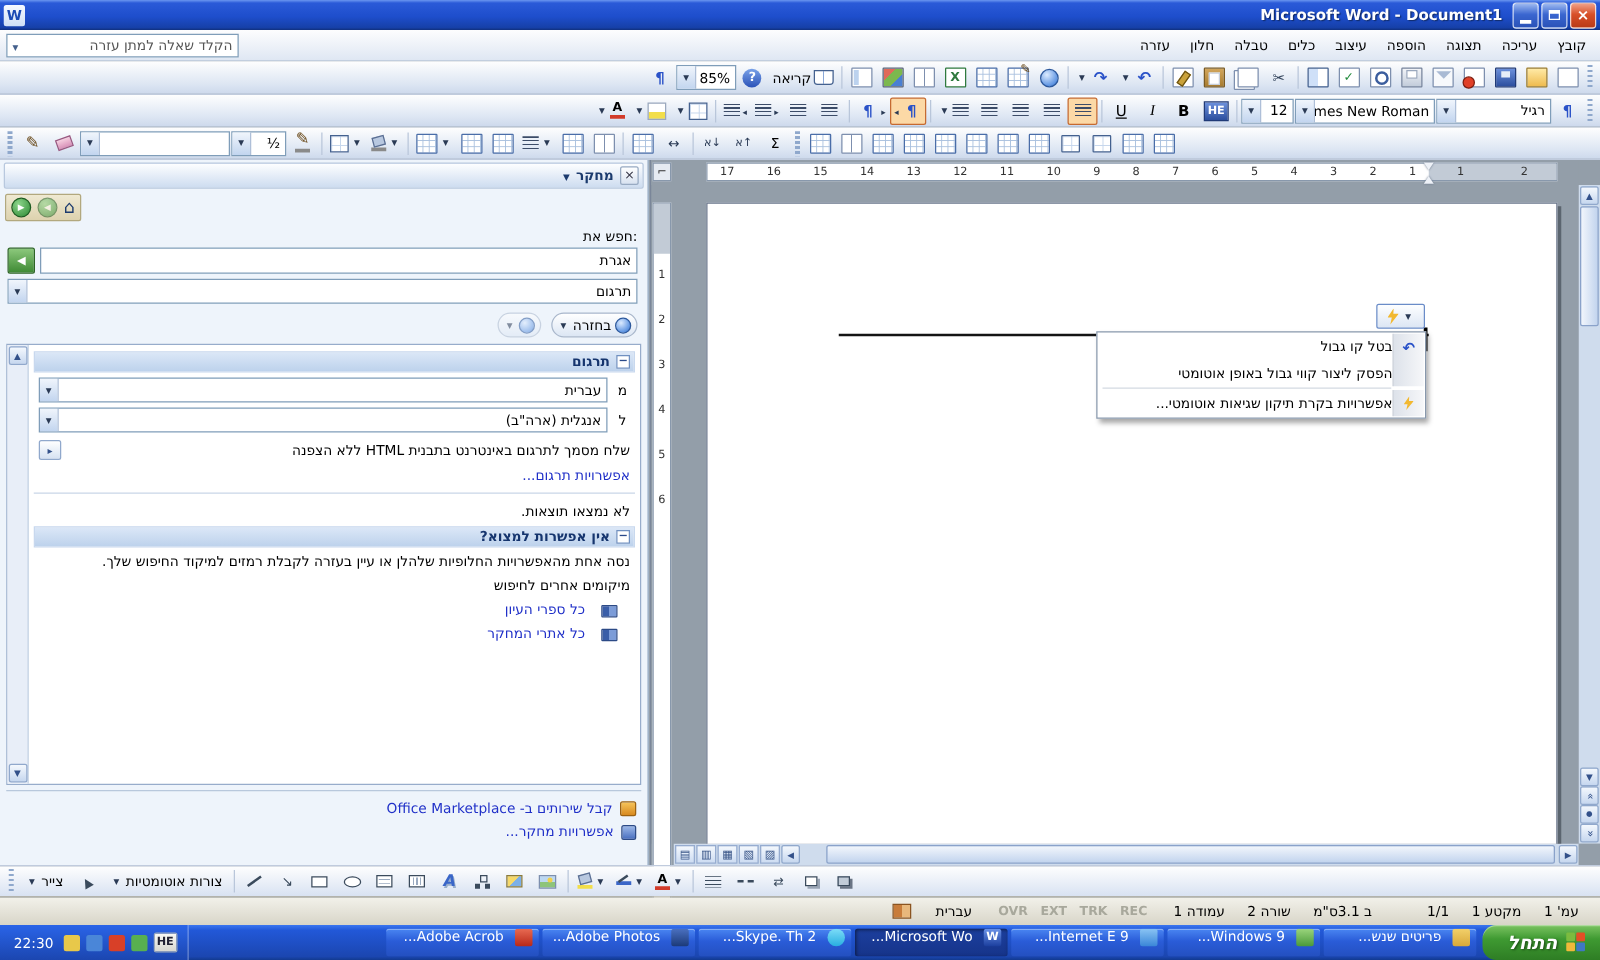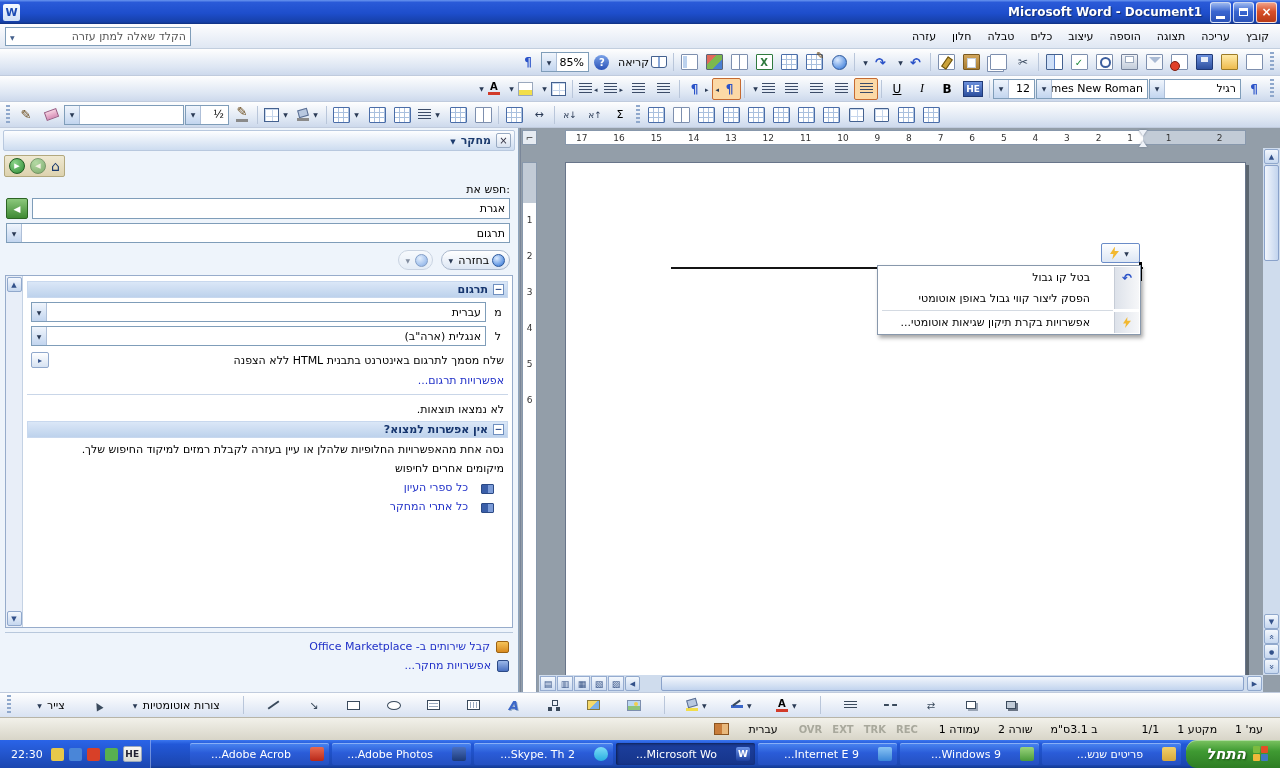--- a/index.html
+++ b/index.html
@@ -213,38 +213,38 @@
 .bolt{display:inline-block;width:9px;height:13px;background:#f2b830;
   clip-path:polygon(55% 0,0 58%,38% 58%,25% 100%,100% 35%,52% 35%)}
 .boltS{display:inline-block;width:8px;height:11px;background:#f2b830;
   clip-path:polygon(55% 0,0 58%,38% 58%,25% 100%,100% 35%,52% 35%)}
 .acmenu{position:absolute;left:338px;top:117px;width:264px;z-index:5;background:#fff;border:1px solid #8898ac;
   box-shadow:2px 3px 4px rgba(0,0,0,.35);direction:rtl;padding:1px}
 .acitem{display:flex;align-items:center;height:21px}
 .acgut{width:25px;align-self:stretch;background:linear-gradient(270deg,#f6f7f9,#dde2ea);border-left:1px solid #c6ccd6;
   display:flex;align-items:center;justify-content:center;flex:none}
 .acundo::after{content:"↶";font-size:12px;color:#2a52c8;font-weight:bold}
-.aclabel{padding:0 24px;text-align:right;flex:1;white-space:nowrap}
+.aclabel{padding:0 0;text-align:right;flex:1;white-space:nowrap}
 .acsep{height:1px;background:#d4dae2;margin:1px 26px 1px 3px}
 .vscroll{background:#cfdced;display:flex;flex-direction:column;align-items:center;padding:1px 0}
 .vthumb{width:15px;height:96px;background:linear-gradient(90deg,#f2f6fc,#c2d4ee);border:1px solid #8aa2ca;
   border-radius:2px;margin:1px 0}
 .vfill{flex:1}
 .rot90{transform:rotate(90deg);font-size:9px}
 .sb-br::after{content:"●";font-size:6px}
 .hscroll{background:#cfdced;display:flex;align-items:center;gap:1px;padding:0 1px}
 .vb{width:16px;height:15px;background:linear-gradient(#f4f8fd,#cddcf2);border:1px solid #96acd0;display:flex;
   align-items:center;justify-content:center;font-size:9px;color:#3a5688;flex:none}
 .htrack{flex:1;position:relative;height:15px}
 .hthumb{position:absolute;right:2px;left:20px;top:0;bottom:0;background:linear-gradient(#f2f6fc,#c2d4ee);
   border:1px solid #8aa2ca;border-radius:2px}
 .gcell{background:#939ea9}
 
 
-#drawbar{position:absolute;left:0;right:0;top:692px;height:25px;display:flex;align-items:center;gap:16px;padding:0 4px;
+#drawbar{position:absolute;left:0;right:0;top:692px;height:25px;display:flex;align-items:center;gap:2px;padding:0 4px;
   background:linear-gradient(#fefefe,#d8e2f2);border-top:1px solid #c0cbdd}
 .dbtn{display:flex;direction:rtl;align-items:center;gap:3px;height:20px;padding:0 5px}
 .s-sel::after{content:"▲";display:inline-block;transform:rotate(-30deg);font-size:10px;color:#3a4a5c}
 .s-line{width:13px;height:2px;background:#3a4a5c;transform:rotate(-35deg)}
 .s-arrow::after{content:"↘";font-size:11px;color:#3a4a5c}
 .s-rect{width:13px;height:9px;border:1px solid #3a4a5c;background:#fff}
 .s-oval{width:14px;height:9px;border:1px solid #3a4a5c;border-radius:50%;background:#fff}
 .s-tbox{width:13px;height:10px;border:1px solid #3a4a5c;background:#fff;padding:2px 1px}
 .s-tbox i{display:block;width:100%;height:100%;background:repeating-linear-gradient(180deg,#9aaac0 0 1px,transparent 1px 3px)}
 .s-vtbox{width:13px;height:10px;border:1px solid #3a4a5c;background:#fff;padding:1px 2px}
@@ -275,21 +275,21 @@
 
 #taskbar{position:absolute;left:0;right:0;top:740px;height:28px;display:flex;direction:rtl;align-items:stretch;
   background:linear-gradient(#3a76f0,#2258d8 15%,#1b46b0 90%,#123a90)}
 .start{display:flex;direction:rtl;align-items:center;gap:6px;padding:0 12px 0 20px;color:#fff;font-weight:bold;
   font-size:15px;font-style:italic;text-shadow:1px 1px 2px #1a4a12;border-bottom-left-radius:11px;border-top-left-radius:11px;
   background:linear-gradient(#7cc462,#3f9a32 40%,#2e7d24);box-shadow:inset 0 1px 0 rgba(255,255,255,.4)}
 .flag{width:16px;height:16px;display:grid;grid-template-columns:7px 7px;grid-template-rows:7px 7px;gap:1px}
 .flag span{border-radius:1px}
 .f1{background:#e34f26}.f2{background:#7cbb3f}.f3{background:#3f78c3}.f4{background:#f0b93a}
 #tkwrap{flex:1;display:flex;direction:rtl;align-items:center;gap:3px;padding:0 5px;overflow:hidden}
-.tkb{width:139px;height:22px;border-radius:2px;display:flex;direction:rtl;align-items:center;gap:19px;padding:0 5px;
+.tkb{width:122px;height:22px;border-radius:2px;display:flex;direction:rtl;gap:9px;padding:0 5px;
   color:#fff;white-space:nowrap;overflow:hidden;flex:none;
   background:linear-gradient(#4a86f2,#2a5cd8 45%,#2450c0);
   box-shadow:inset 0 1px 0 rgba(255,255,255,.35)}
 .tkb.active{background:linear-gradient(#1c3f9e,#16348a);box-shadow:inset 1px 1px 3px rgba(0,0,0,.5)}
 .tkicon{width:14px;height:14px;border-radius:2px;flex:none;background:#fff;display:flex;align-items:center;justify-content:center}
 #tkwrap .tkb:nth-child(1) .tkicon{background:linear-gradient(#f2d06a,#d8a83a)}
 #tkwrap .tkb:nth-child(2) .tkicon{background:linear-gradient(#9ad47c,#4a9a3a)}
 #tkwrap .tkb:nth-child(3) .tkicon{background:linear-gradient(#8ac4f4,#3a86d8)}
 #tkwrap .tkb:nth-child(4) .tkicon{background:linear-gradient(#6a92e8,#1c3f9e)}
 #tkwrap .tkb:nth-child(4) .tkicon::after{content:"W";color:#fff;font-size:9px;font-weight:bold}

